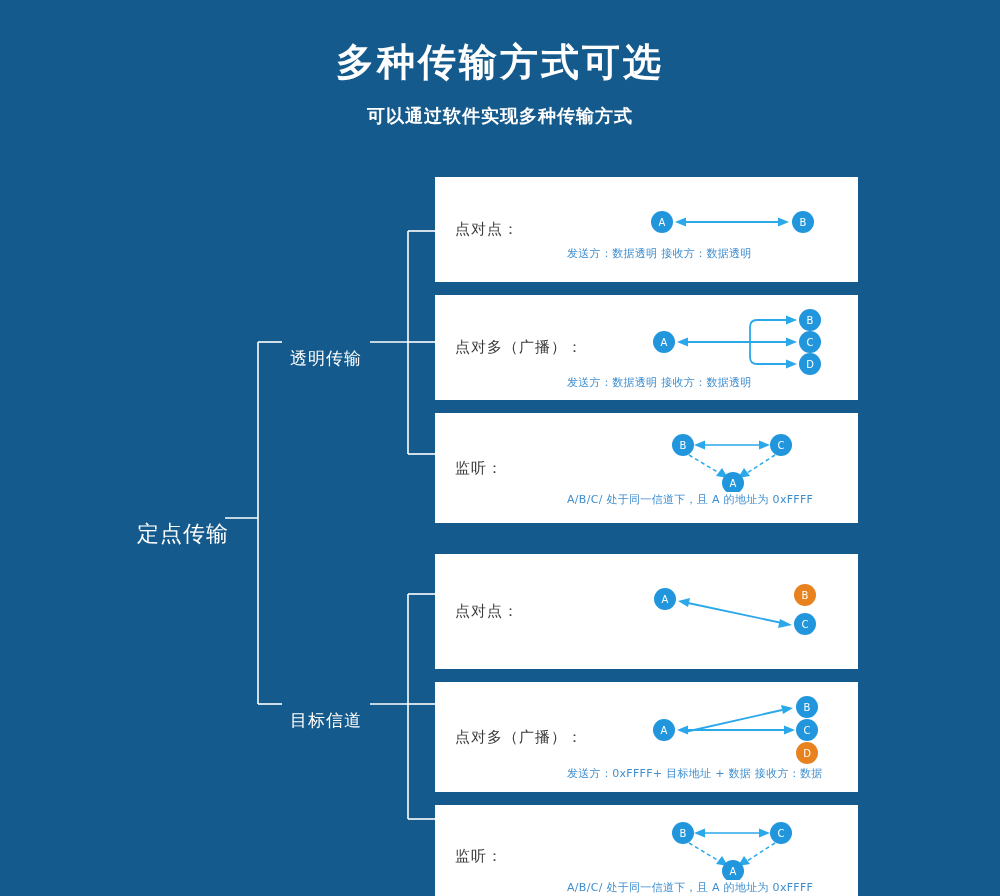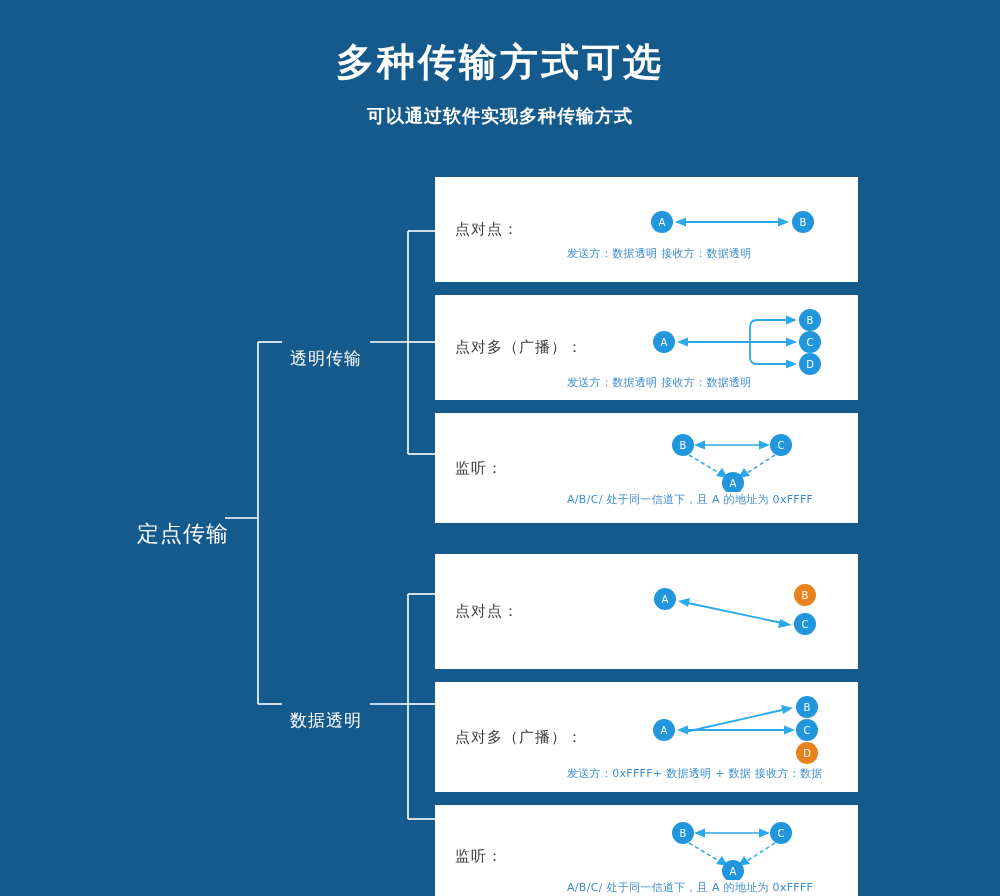--- a/index.html
+++ b/index.html
@@ -105,21 +105,21 @@
 
       <path d="M370,544 L408,544" stroke="#ffffff" stroke-width="1.6" fill="none"></path>
 
       <path d="M408,434 L408,659" stroke="#ffffff" stroke-width="1.6" fill="none"></path>
       <path d="M408,434 L440,434" stroke="#ffffff" stroke-width="1.6" fill="none"></path>
       <path d="M408,544 L440,544" stroke="#ffffff" stroke-width="1.6" fill="none"></path>
       <path d="M408,659 L440,659" stroke="#ffffff" stroke-width="1.6" fill="none"></path>
     </svg>
     <div class="tree-label root" style="left:183px;top:358px;">定点传输</div>
     <div class="tree-label branch" style="left:326px;top:182px;">透明传输</div>
-    <div class="tree-label branch" style="left:326px;top:544px;">数据透明</div>
+    <div class="tree-label branch" style="left:326px;top:544px;">目标信道</div>
   </div>
 
   <div class="cards">
 
     <div class="card" style="height:105px;">
       <div class="card-label">点对点：</div>
       <div class="card-body">
         <div class="diagram">
           <svg width="291" height="48" viewBox="0 0 291 48">
 
@@ -227,21 +227,21 @@
             <circle cx="97" cy="36" r="11" fill="#2196dd"></circle>
             <text class="node-letter" x="97" y="36">A</text>
             <circle cx="240" cy="13" r="11" fill="#2196dd"></circle>
             <text class="node-letter" x="240" y="13">B</text>
             <circle cx="240" cy="36" r="11" fill="#2196dd"></circle>
             <text class="node-letter" x="240" y="36">C</text>
             <circle cx="240" cy="59" r="11" fill="#e8821e"></circle>
             <text class="node-letter" x="240" y="59">D</text>
           </svg>
         </div>
-        <div class="caption">发送方：0xFFFF+ 数据透明 + 数据   接收方：数据</div>
+        <div class="caption">发送方：0xFFFF+ 目标地址 + 数据   接收方：数据</div>
       </div>
     </div>
 
     <div class="card" style="height:102px;">
       <div class="card-label">监听：</div>
       <div class="card-body">
         <div class="diagram">
           <svg width="291" height="62" viewBox="0 0 291 62">
             <line x1="137" y1="15" x2="193" y2="15" stroke="#2aa8ea" stroke-width="1.7"></line>
             <polygon points="127,15 138,10.5 138,19.5" fill="#2aa8ea"></polygon>

